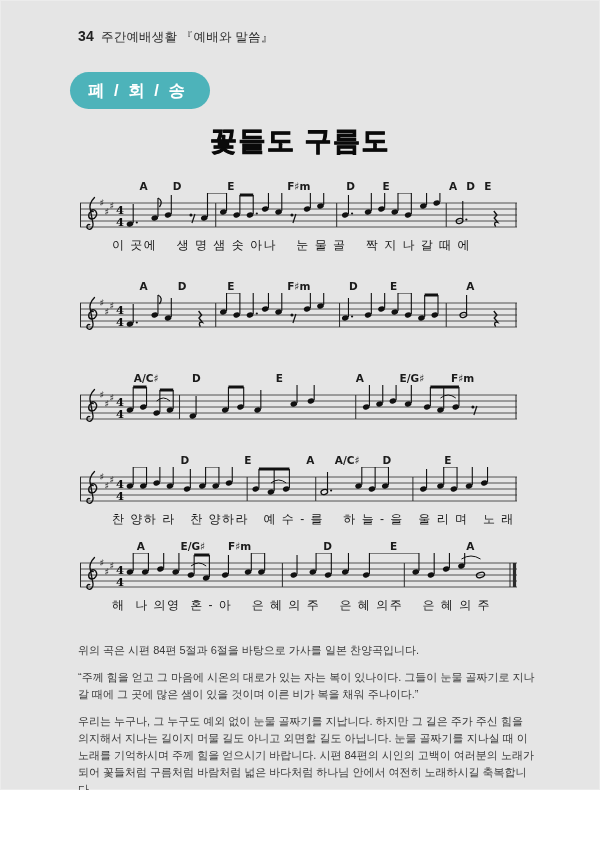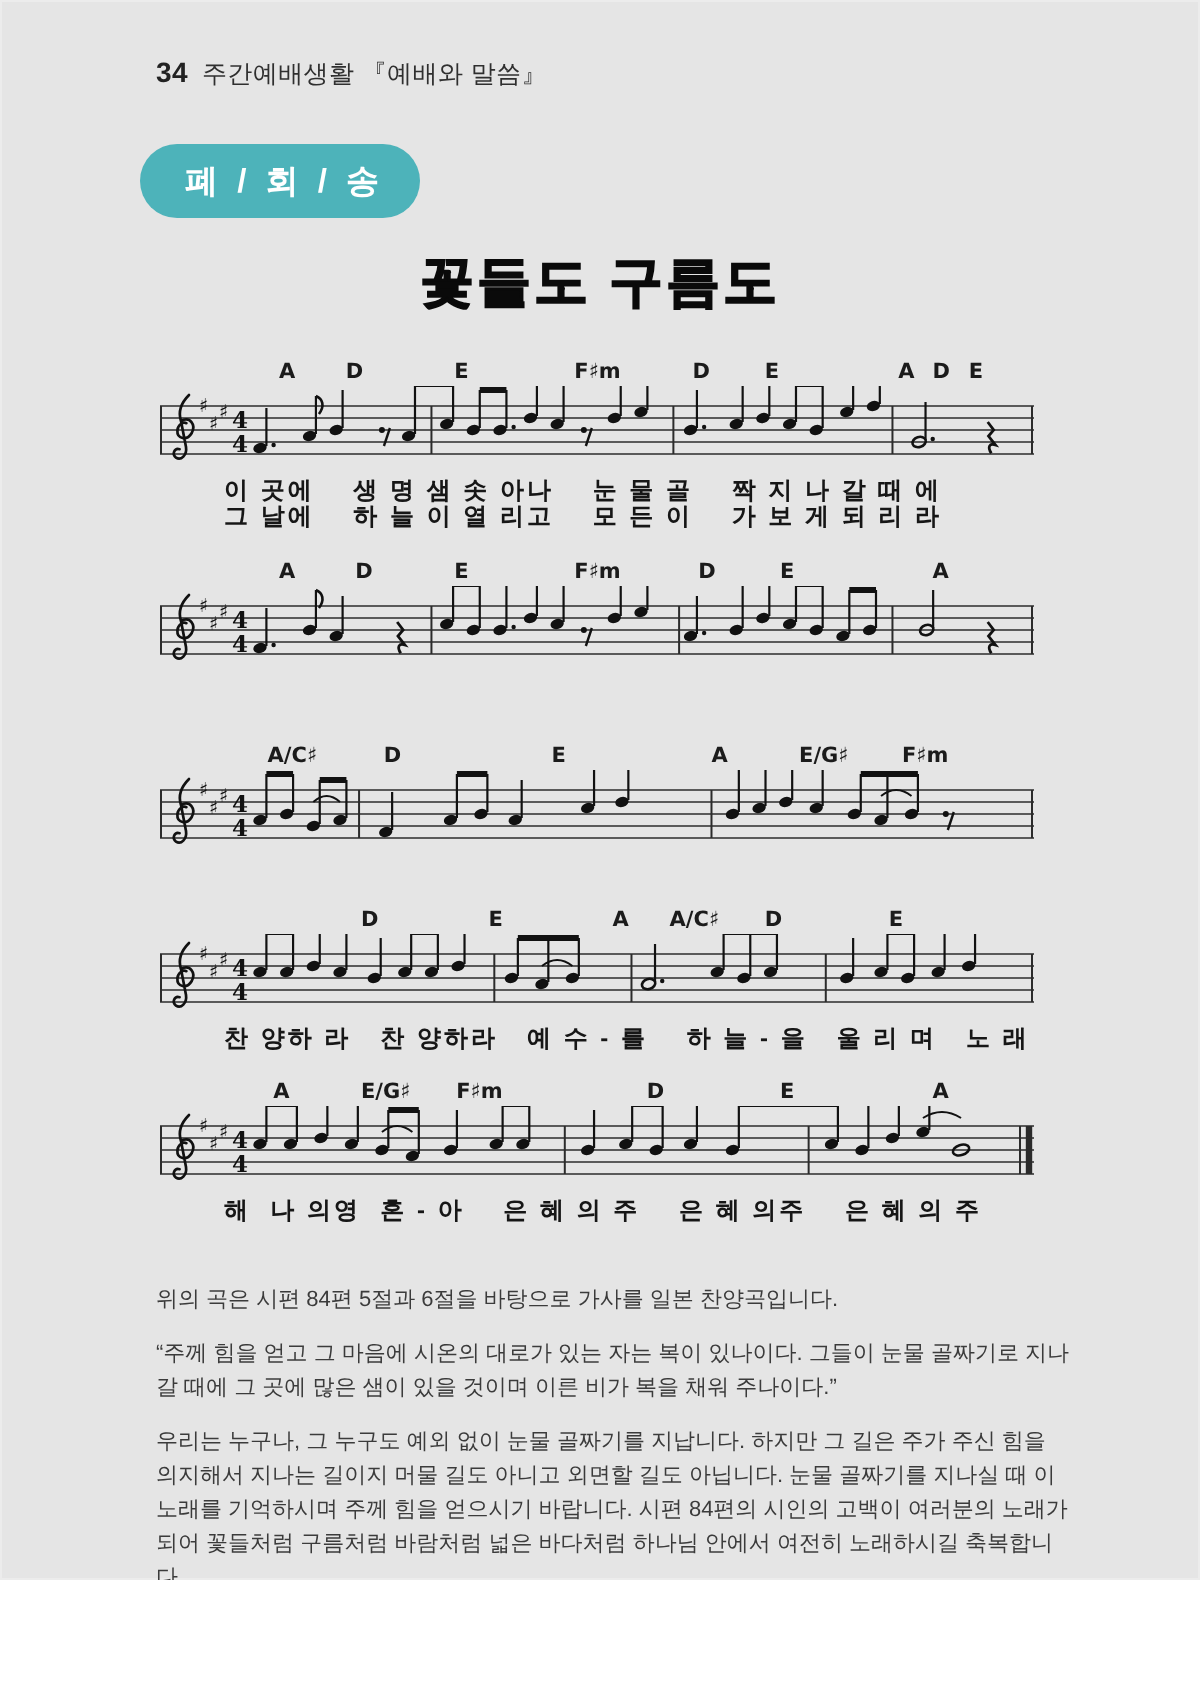--- a/index.html
+++ b/index.html
@@ -1,31 +1,31 @@
 <!DOCTYPE html>
 <html><head>
 <meta charset="utf-8">
 <style>
   html,body{margin:0;padding:0;background:#fff;}
   .page{position:relative;width:600px;height:790px;background:#e5e5e5;overflow:hidden;
         font-family:"Liberation Sans",sans-serif;box-shadow:inset 0 0 0 1px #ececec;}
   .header{position:absolute;left:78px;top:28px;font-size:12.5px;color:#2f2f2f;letter-spacing:.2px;}
   .header .pageno{font-weight:bold;font-size:14px;margin-right:7px;color:#222;}
   .badge{position:absolute;left:70px;top:72px;min-width:140px;height:37px;border-radius:19px;
-         display:flex;align-items:center;justify-content:flex-end;padding:0 18px;box-sizing:border-box;
+         display:flex;align-items:center;justify-content:flex-start;padding:0 18px;box-sizing:border-box;
          color:#fff;font-weight:bold;font-size:16.5px;letter-spacing:2.5px;}
   .title{position:absolute;left:0;right:0;top:123px;text-align:center;font-size:27px;font-weight:900;
          color:#0a0a0a;letter-spacing:1.5px;-webkit-text-stroke:0.8px #0a0a0a;}
   #score .system{position:absolute;left:80px;width:437px;}
   .chords{position:relative;height:13px;}
   .chord{position:absolute;top:0;font-size:10.5px;font-weight:bold;color:#1b1b1b;
          font-family:"DejaVu Sans",sans-serif;white-space:nowrap;}
   svg.staff{display:block;}
   .lyrics{padding-left:32px;}
-  .lyric{white-space:pre;font-size:12px;font-weight:bold;color:#161616;letter-spacing:1.5px;
+  .lyric{white-space:pre;font-size:12px;font-weight:normal;color:#161616;letter-spacing:1.5px;
          line-height:13px;font-family:"Liberation Sans",sans-serif;}
   .body-text{position:absolute;left:78px;top:642px;width:458px;font-size:11px;line-height:1.55;
              color:#3b3b3b;text-align:left;}
   .body-text p{margin:0 0 10px 0;}
 </style>
 </head>
 <body>
 
 <div class="page">
   <div class="header">
@@ -119,21 +119,20 @@
           <line x1="346.57" y1="12" x2="346.57" y2="-10" stroke="#111" stroke-width="1.1"></line>
           <ellipse cx="356.70500000000004" cy="10" rx="3.4" ry="2.5" transform="rotate(-18 356.70500000000004 10)" fill="#111" stroke="#111" stroke-width="0"></ellipse>
           <line x1="359.90500000000003" y1="9" x2="359.90500000000003" y2="-10" stroke="#111" stroke-width="1.1"></line>
           <ellipse cx="379.565" cy="28" rx="3.4" ry="2.5" transform="rotate(-18 379.565 28)" fill="none" stroke="#111" stroke-width="1.3"></ellipse>
           <line x1="382.765" y1="27" x2="382.765" y2="8" stroke="#111" stroke-width="1.1"></line>
           <circle cx="386.365" cy="26.5" r="1.1" fill="#111"></circle>
           <path d="M413.85499999999996 18 l3 4 l-2.6 3 l3.4 4.4 c-3 -1 -4 1.2 -2 4.2" fill="none" stroke="#111" stroke-width="1.4"></path>
         </svg>
         <div class="lyrics">
           <div class="lyric">이 곳에    생 명 샘 솟 아나    눈 물 골    짝 지 나 갈 때 에</div>
-          <div class="lyric">그 날에    하 늘 이 열 리고    모 든 이    가 보 게 되 리 라</div>
         </div>
       </div>
       <div class="system" style="top: 280px;">
         <div class="chords">
           <span class="chord" style="left: 59.525px;">A</span>
           <span class="chord" style="left: 97.625px;">D</span>
           <span class="chord" style="left: 147.155px;">E</span>
           <span class="chord" style="left: 207.162px;">F♯m</span>
           <span class="chord" style="left: 269.075px;">D</span>
           <span class="chord" style="left: 310.032px;">E</span>

